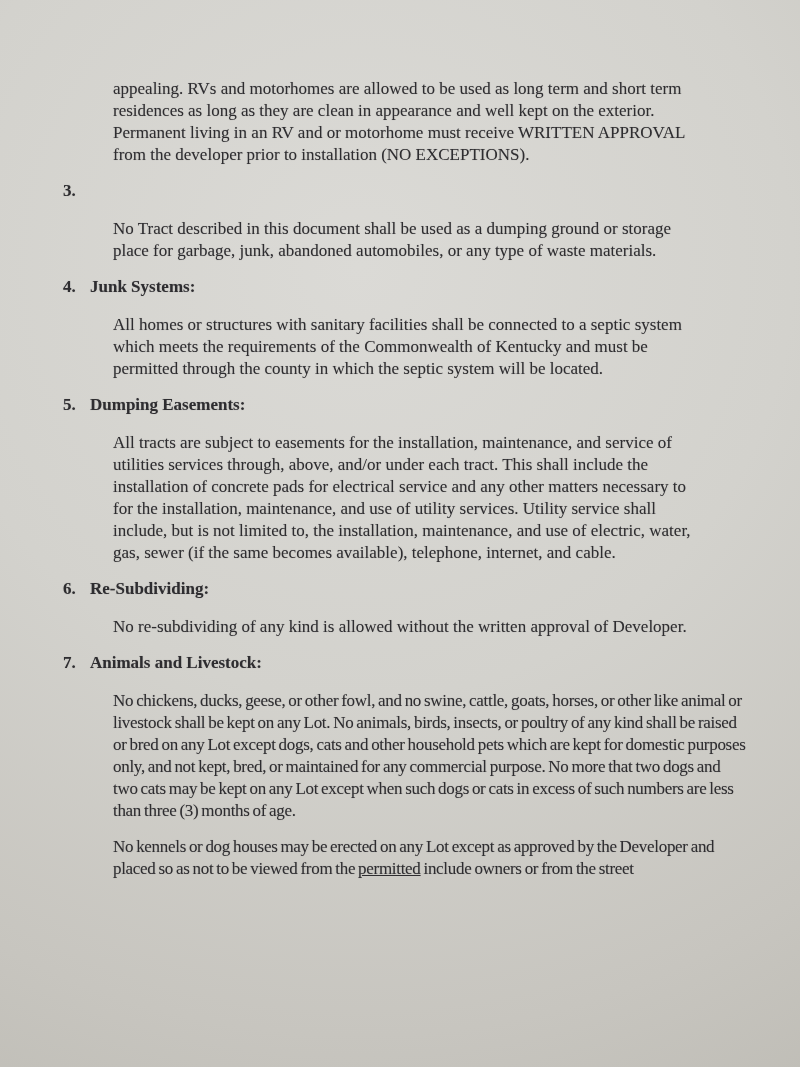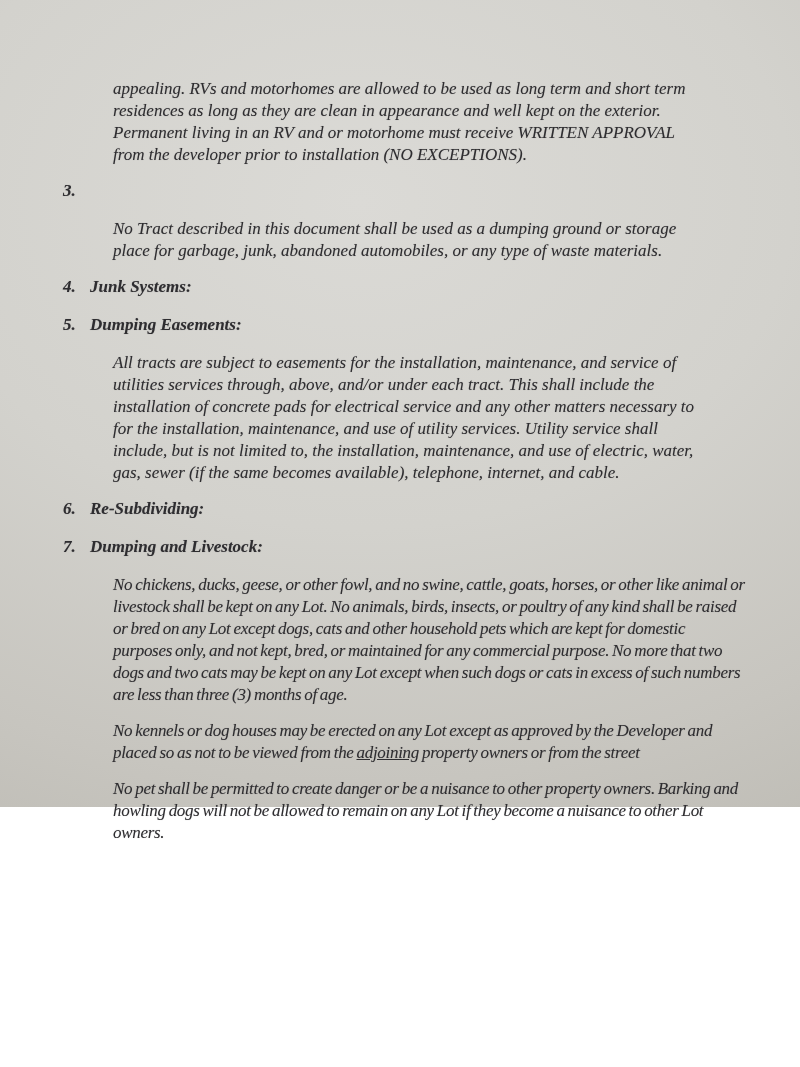--- a/index.html
+++ b/index.html
@@ -8,27 +8,26 @@
   }
   body {
     width: 800px;
     height: 1067px;
     overflow: hidden;
     font-family: "Liberation Serif", serif;
   }
   .page {
     position: relative;
     width: 800px;
-    height: 807px;
+    height: 1067px;
     background:
       radial-gradient(ellipse 120% 90% at 45% 25%, #dbdad6 0%, #d3d2cd 45%, #c7c5bf 80%, #bebcb5 100%);
     box-sizing: border-box;
     padding: 78px 55px 0 63px;
     color: #2e2d30;
-    font-style: italic;
   }
   .para {
     margin: 0 0 14px 50px;
     width: 585px;
     font-size: 17px;
     line-height: 22px;
     text-shadow: 0 0 1px rgba(40, 40, 45, 0.25);
   }
   .para.tight {
     width: 634px;
@@ -63,40 +62,41 @@
       <span class="num">3.</span>
     </div>
     <p class="para">No Tract described in this document shall be used as a dumping ground or storage place for garbage, junk, abandoned automobiles, or any type of waste materials.</p>
   </div>
 
   <div class="section">
     <div class="heading">
       <span class="num">4.</span>
       <span class="title">Junk Systems:</span>
     </div>
+    <p class="para">All homes or structures with sanitary facilities shall be connected to a septic system which meets the requirements of the Commonwealth of Kentucky and must be permitted through the county in which the septic system will be located.</p>
   </div>
 
   <div class="section">
     <div class="heading">
       <span class="num">5.</span>
       <span class="title">Dumping Easements:</span>
     </div>
     <p class="para">All tracts are subject to easements for the installation, maintenance, and service of utilities services through, above, and/or under each tract. This shall include the installation of concrete pads for electrical service and any other matters necessary to for the installation, maintenance, and use of utility services. Utility service shall include, but is not limited to, the installation, maintenance, and use of electric, water, gas, sewer (if the same becomes available), telephone, internet, and cable.</p>
   </div>
 
   <div class="section">
     <div class="heading">
       <span class="num">6.</span>
       <span class="title">Re-Subdividing:</span>
     </div>
+    <p class="para">No re-subdividing of any kind is allowed without the written approval of Developer.</p>
   </div>
 
   <div class="section">
     <div class="heading">
       <span class="num">7.</span>
-      <span class="title">Dumping and Livestock:</span>
+      <span class="title">Animals and Livestock:</span>
     </div>
     <p class="para tight">No chickens, ducks, geese, or other fowl, and no swine, cattle, goats, horses, or other like animal or livestock shall be kept on any Lot. No animals, birds, insects, or poultry of any kind shall be raised or bred on any Lot except dogs, cats and other household pets which are kept for domestic purposes only, and not kept, bred, or maintained for any commercial purpose. No more that two dogs and two cats may be kept on any Lot except when such dogs or cats in excess of such numbers are less than three (3) months of age.</p>
-    <p class="para tight"><span>No kennels or dog houses may be erected on any Lot except as approved by the Developer and placed so as not to be viewed from the </span><span class="u">adjoining</span><span> property owners or from the street</span></p>
-    <p class="para tight">No pet shall be permitted to create danger or be a nuisance to other property owners. Barking and howling dogs will not be allowed to remain on any Lot if they become a nuisance to other Lot owners.</p>
+    <p class="para tight"><span>No kennels or dog houses may be erected on any Lot except as approved by the Developer and placed so as not to be viewed from the </span><span class="u">permitted</span><span> include owners or from the street</span></p>
   </div>
 
 </div>
 
 </body></html>

